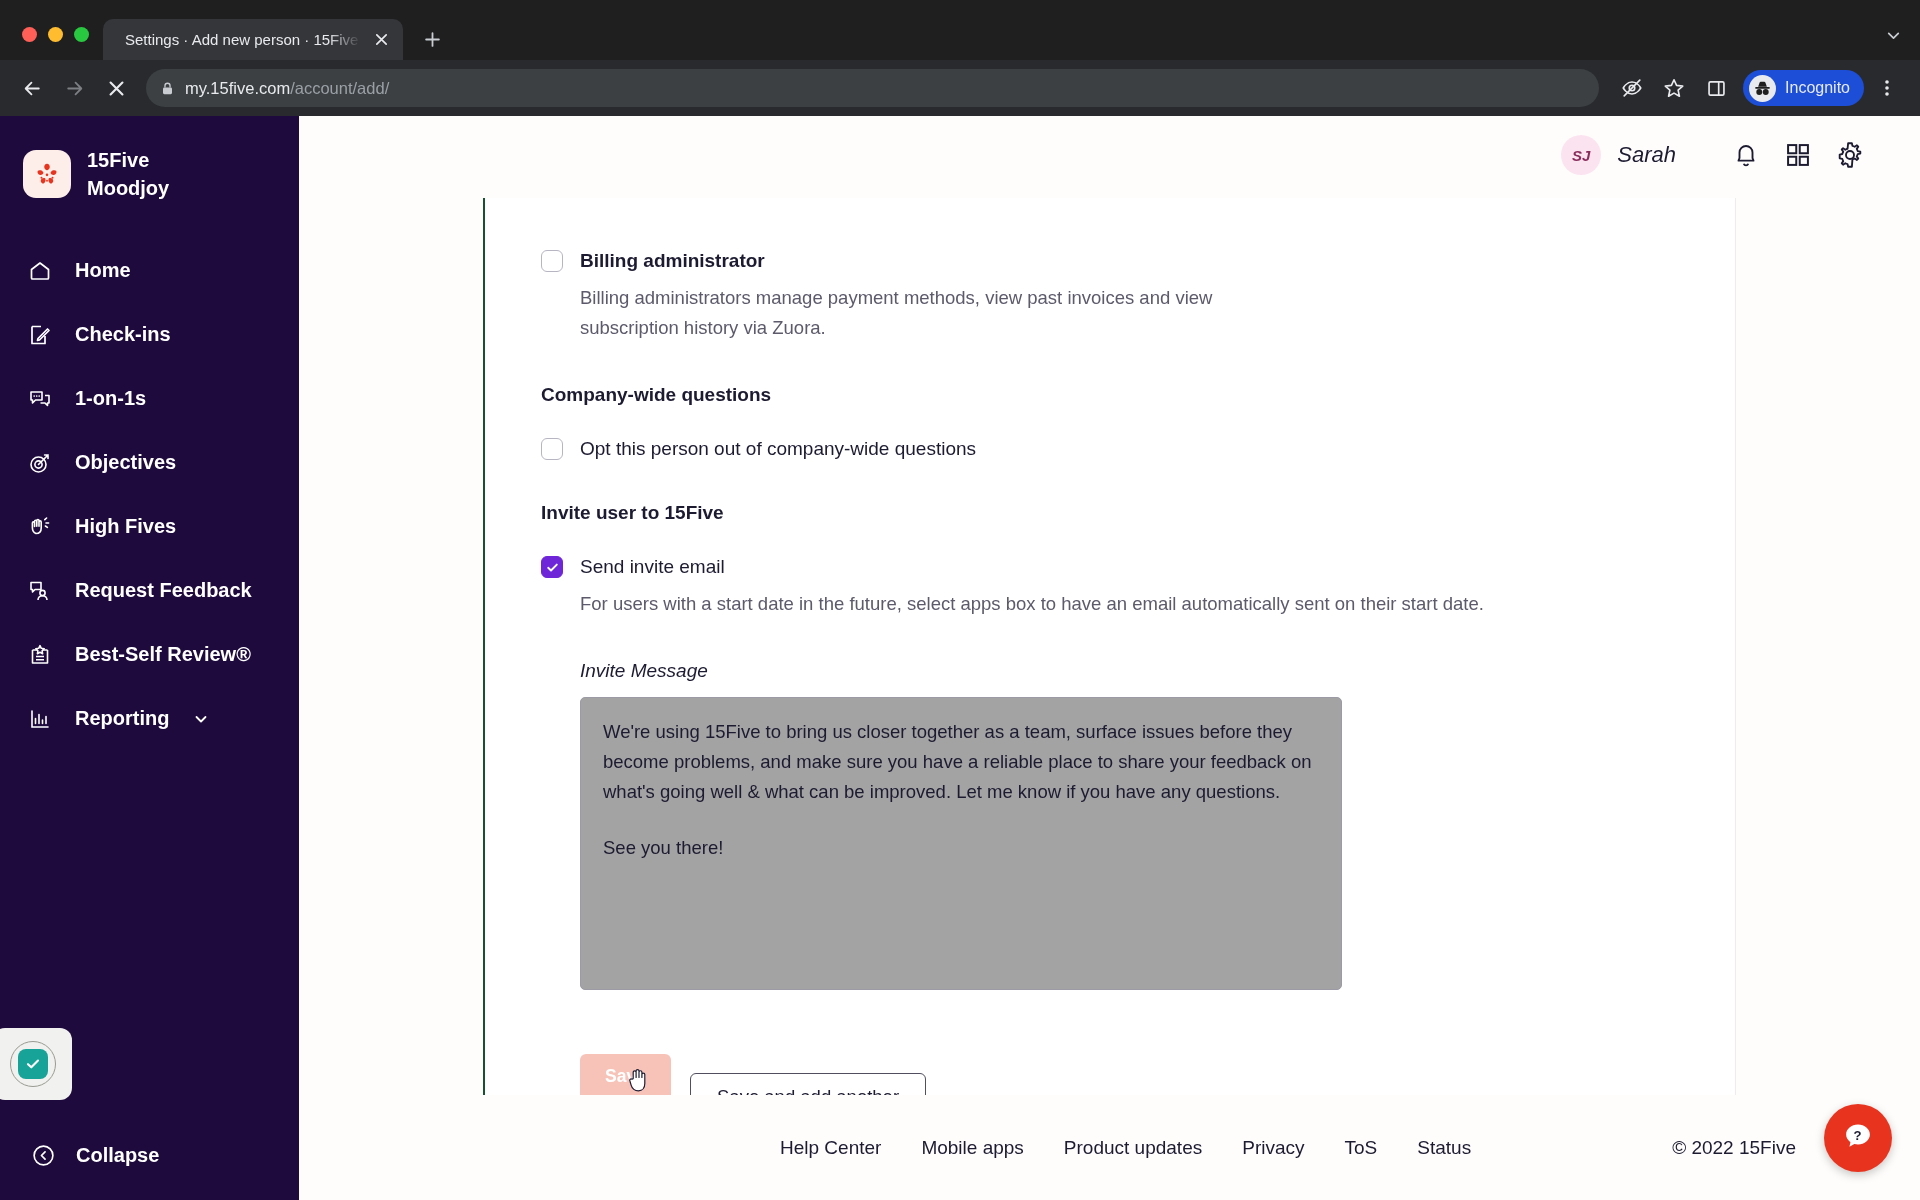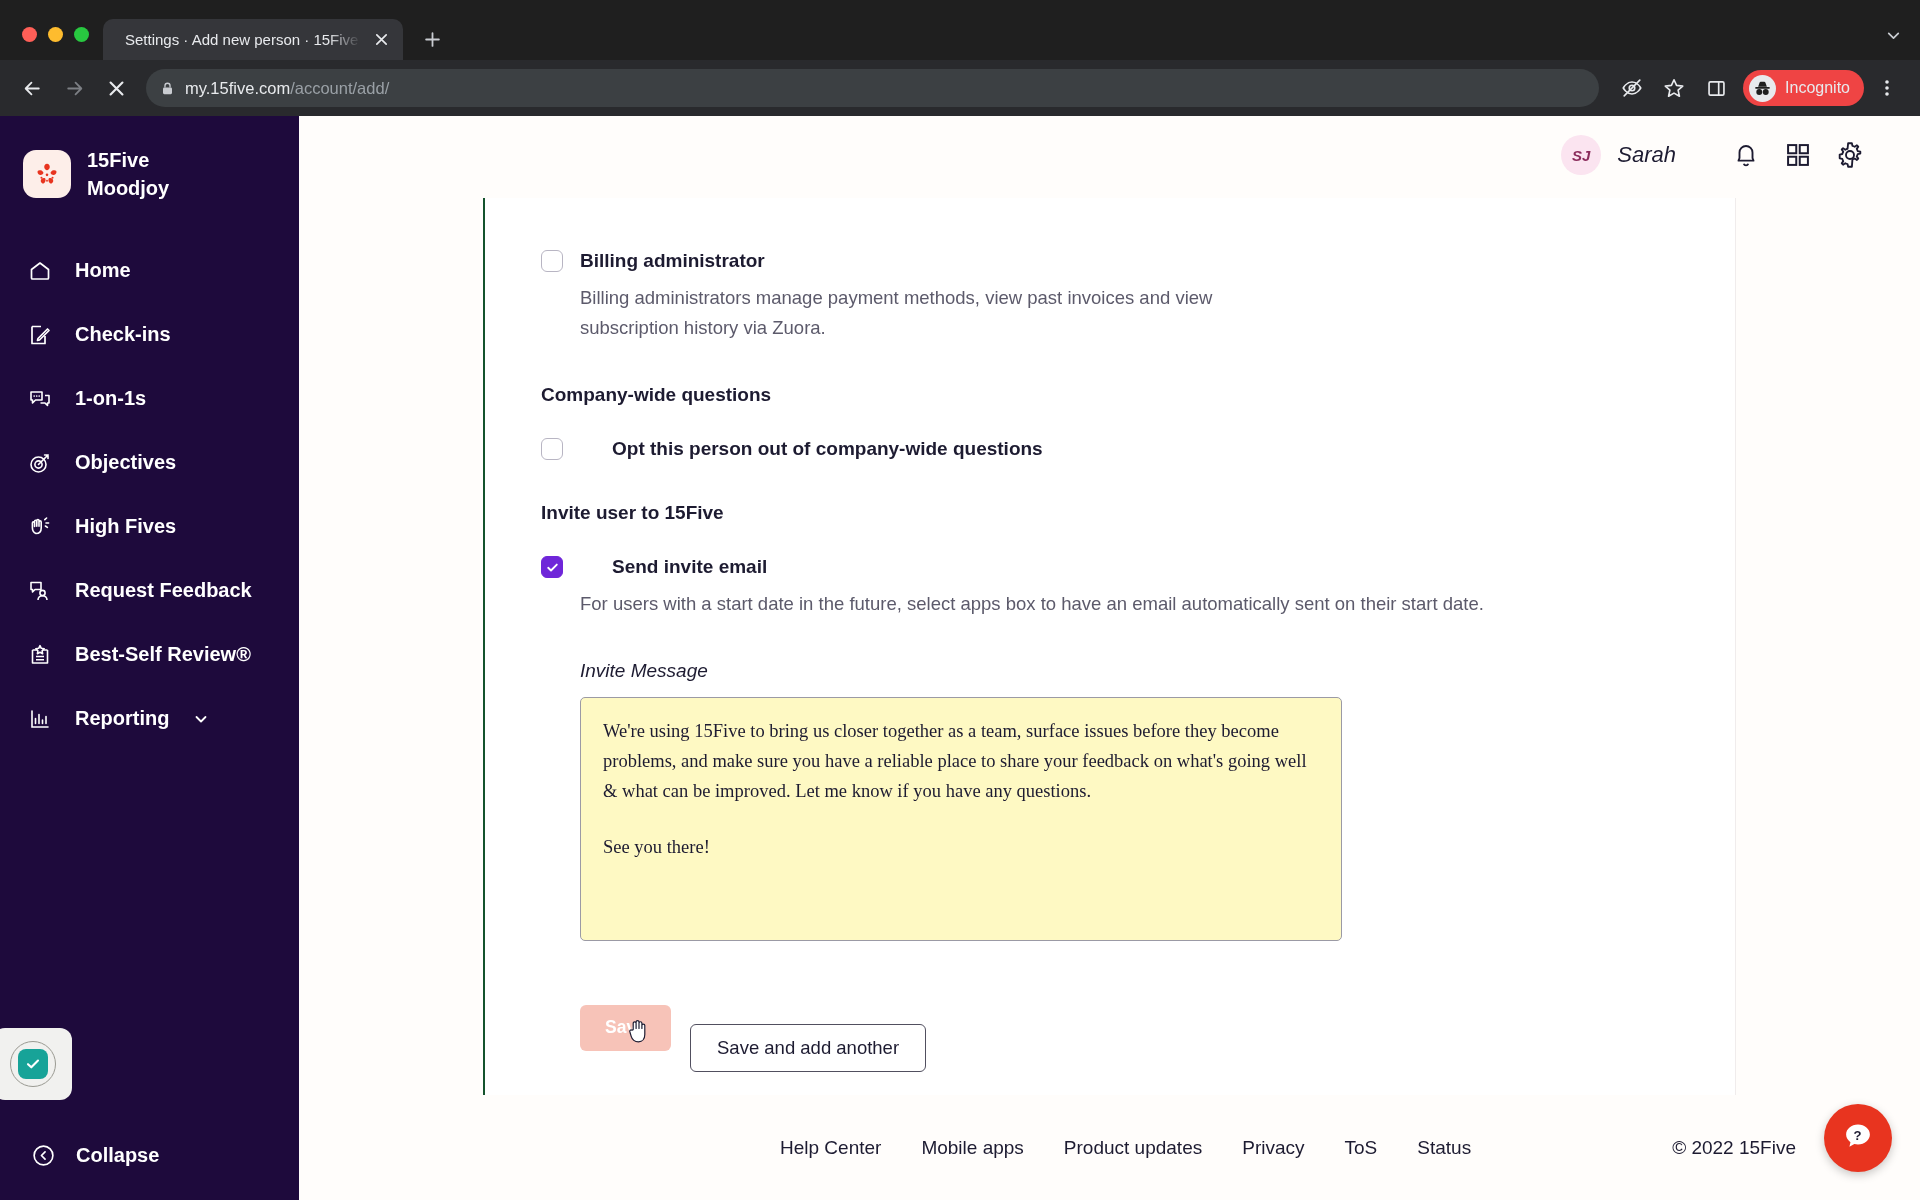--- a/index.html
+++ b/index.html
@@ -60,21 +60,21 @@
     display: flex; align-items: center; padding: 0 14px; gap: 10px;
     margin: 0 8px 0 6px;
   }
   .omnibox-lock { color: #c9ccd1; display: flex; align-items: center; flex: none; }
   .url { font-size: 16.5px; color: #e8eaed; white-space: nowrap; }
   .url .dim { color: #9aa0a6; }
   .tb-icons { display: flex; align-items: center; gap: 4px; flex: none; }
   .tb-icon { width: 38px; height: 38px; border-radius: 50%; color: #e8eaed;
              display: flex; align-items: center; justify-content: center; }
   .incognito-pill {
-    height: 36px; border-radius: 18px; background: #ef4444;
+    height: 36px; border-radius: 18px; background: #1d4ed8;
     display: flex; align-items: center; gap: 9px; padding: 0 14px 0 6px; margin-left: 4px;
   }
   .incog-avatar {
     width: 27px; height: 27px; border-radius: 50%; background: #e8eaed;
     display: flex; align-items: center; justify-content: center; flex: none;
   }
   .incog-label { color: #e8eaed; font-size: 16px; white-space: nowrap; }
 
   
   .viewport { flex: 1; display: flex; background: #ffffff; overflow: hidden; }
@@ -146,38 +146,37 @@
   .row { display: flex; align-items: flex-start; gap: 17px; }
   .cb {
     width: 22px; height: 22px; border-radius: 6px; border: 1.6px solid #b8b5c3;
     background: #ffffff; flex: none; margin-top: 2px;
   }
   .cb.checked {
     background: #6f26d9; border-color: #6f26d9;
     display: flex; align-items: center; justify-content: center;
   }
   .cb-label { font-size: 19px; color: #1d1b31; font-weight: 700; line-height: 1.35; }
-  .cb-label.normal { font-weight: 700; margin-left: 32px; }
+  .cb-label.normal { font-weight: 400; }
   .helper {
     font-size: 18.5px; color: #5c5a6b; line-height: 1.62; margin: 9px 0 0 39px;
     max-width: 700px;
   }
   .helper.wide { max-width: 1000px; }
   .section-title {
     font-size: 19px; font-weight: 700; color: #1d1b31; margin-top: 41px;
   }
   .mt30 { margin-top: 30px; }
   .field-label { font-size: 19px; color: #1d1b31; margin: 41px 0 15px 39px; font-style: italic; }
 
   .textarea {
-    margin-left: 39px; width: 762px; height: 244px;
-    border: 1px solid #9b9aa5; border-radius: 5px; background: #fef9c3;
+    margin-left: 39px; width: 762px; height: 293px;
+    border: 1px solid #9b9aa5; border-radius: 5px; background: #a3a3a3;
     padding: 19px 22px; font-size: 18.5px; color: #1d1b31; line-height: 1.62;
     overflow: hidden;
-    font-family: Liberation Serif, serif;
   }
   .textarea p + p { margin-top: 26px; }
 
   .btnrow { display: flex; gap: 19px; margin: 43px 0 0 39px; align-items: center; }
   .btn-save {
     width: 91px; height: 46px; border-radius: 6px; background: #f7c3b8;
     color: #ffffff; font-size: 17.5px; font-weight: 600;
     display: flex; align-items: center; justify-content: center; position: relative;
   }
   .btn-secondary {

